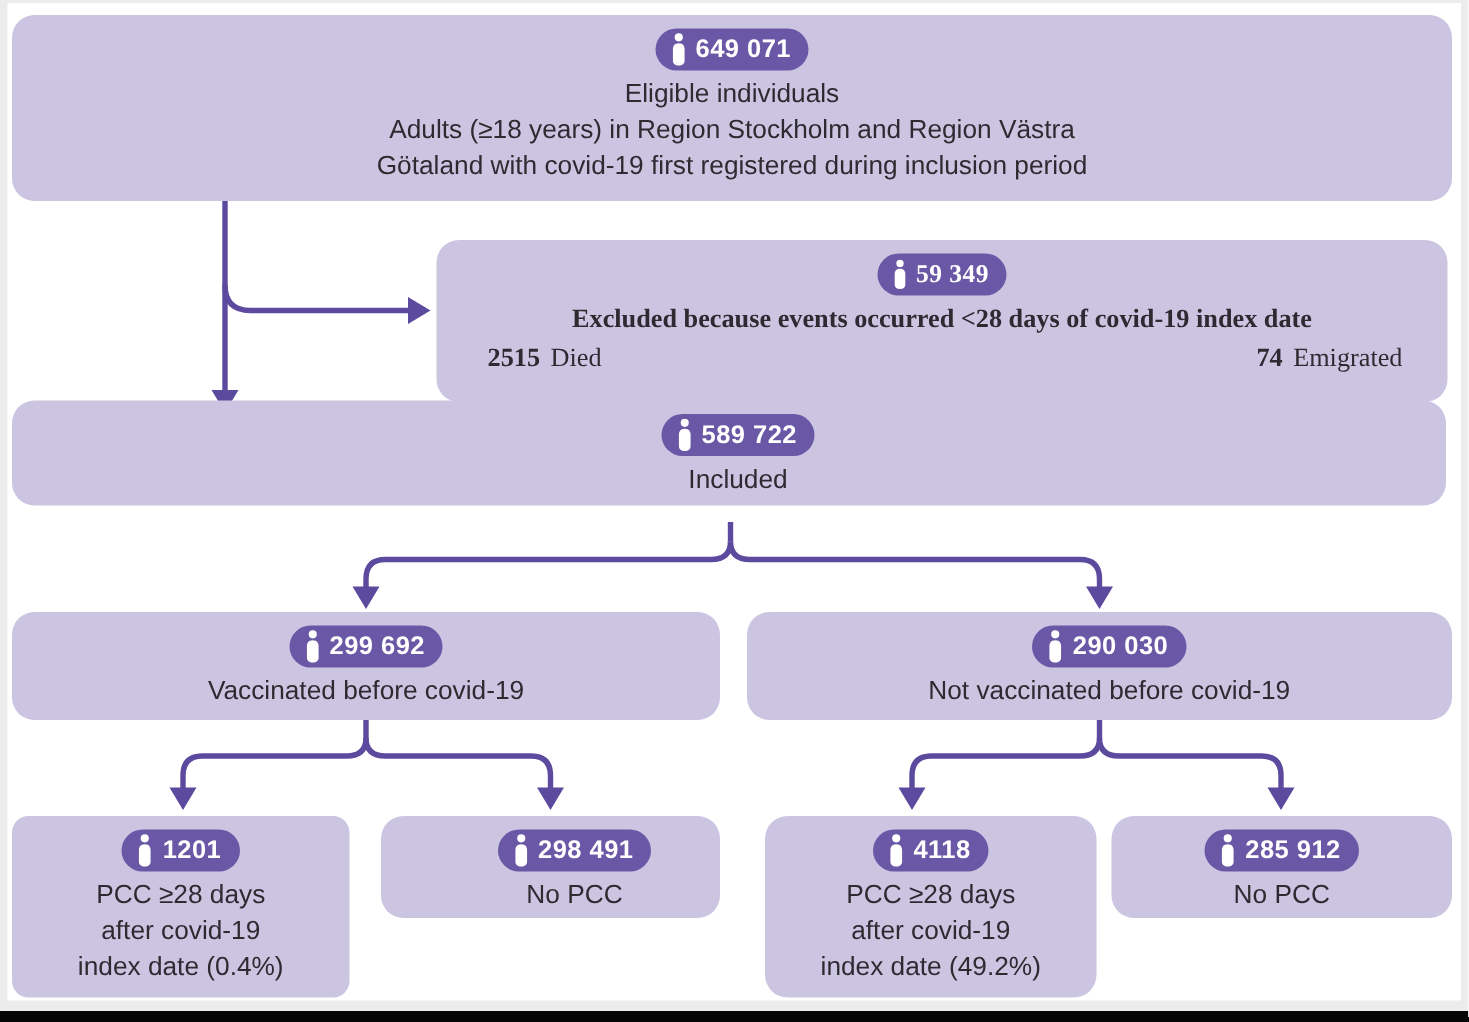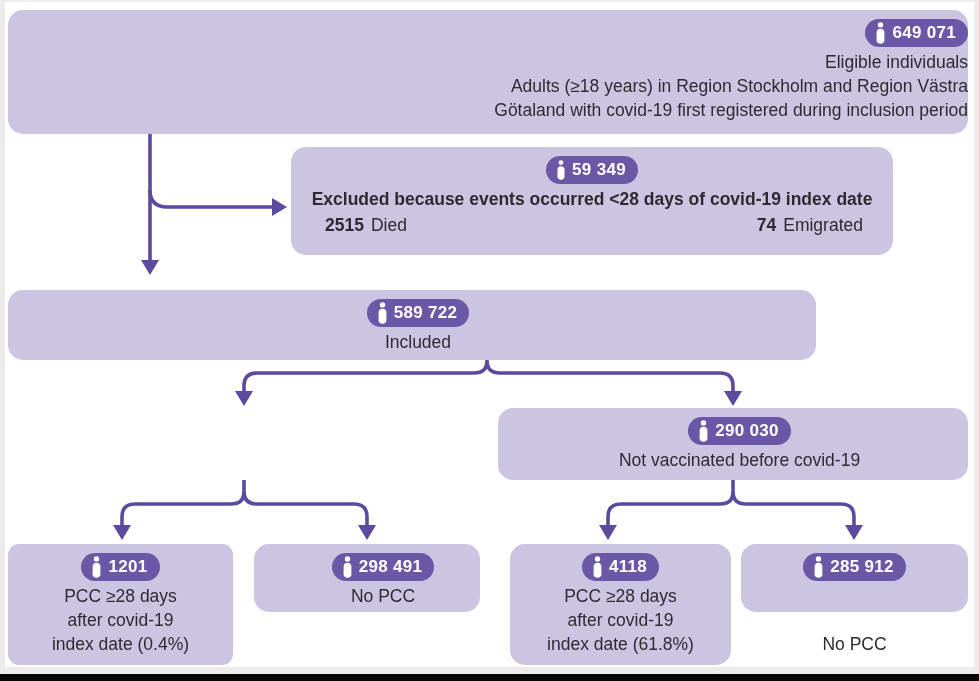--- a/index.html
+++ b/index.html
@@ -62,63 +62,73 @@
       <polygon points="272,198 272,216 287,207"></polygon>
       <polygon points="235,391 253,391 244,406"></polygon>
       <polygon points="724,391 742,391 733,406"></polygon>
       <polygon points="113,525 131,525 122,540"></polygon>
       <polygon points="358,525 376,525 367,540"></polygon>
       <polygon points="599,525 617,525 608,540"></polygon>
       <polygon points="845,525 863,525 854,540"></polygon>
     </g>
   </svg>
 
-  <div class="node" style="left:8px;top:10px;width:960px;height:124px;align-items:flex-end;">
+  <div class="node" style="left:8px;top:10px;width:960px;height:124px;">
     <span class="badge">
       <svg width="11" height="22" viewBox="0 0 12 26" fill="#ffffff">
         <circle cx="6" cy="3.4" r="3.2"></circle>
         <path d="M6 8 C2.6 8 1.4 10.2 1.4 12.6 L1.4 21.6 C1.4 24.2 3.2 25.6 6 25.6 C8.8 25.6 10.6 24.2 10.6 21.6 L10.6 12.6 C10.6 10.2 9.4 8 6 8 Z"></path>
       </svg>
       <span>649 071</span>
     </span>
     <div>Eligible individuals</div>
     <div>Adults (≥18 years) in Region Stockholm and Region Västra</div>
     <div>Götaland with covid-19 first registered during inclusion period</div>
   </div>
 
-  <div class="node" style="left:291px;top:147px;width:602px;height:108px;">
+  <div class="node" style="left:291px;top:160px;width:674px;height:108px;font-family:Liberation Serif, serif;">
     <span class="badge">
       <svg width="10" height="20" viewBox="0 0 12 26" fill="#ffffff">
         <circle cx="6" cy="3.4" r="3.2"></circle>
         <path d="M6 8 C2.6 8 1.4 10.2 1.4 12.6 L1.4 21.6 C1.4 24.2 3.2 25.6 6 25.6 C8.8 25.6 10.6 24.2 10.6 21.6 L10.6 12.6 C10.6 10.2 9.4 8 6 8 Z"></path>
       </svg>
       <span>59 349</span>
     </span>
     <div class="bold">Excluded because events occurred &lt;28 days of covid-19 index date</div>
     <div class="excl-items">
       <span class="excl-item">
         <span class="num">2515</span><span>Died</span>
       </span>
       <span class="excl-item">
         <span class="num">74</span><span>Emigrated</span>
       </span>
     </div>
   </div>
 
-  <div class="node" style="left:8px;top:290px;width:808px;height:70px;padding-left:12px;">
+  <div class="node" style="left:8px;top:267px;width:956px;height:70px;padding-left:12px;">
     <span class="badge">
       <svg width="11" height="22" viewBox="0 0 12 26" fill="#ffffff">
         <circle cx="6" cy="3.4" r="3.2"></circle>
         <path d="M6 8 C2.6 8 1.4 10.2 1.4 12.6 L1.4 21.6 C1.4 24.2 3.2 25.6 6 25.6 C8.8 25.6 10.6 24.2 10.6 21.6 L10.6 12.6 C10.6 10.2 9.4 8 6 8 Z"></path>
       </svg>
       <span>589 722</span>
     </span>
     <div>Included</div>
   </div>
 
+  <div class="node" style="left:8px;top:408px;width:472px;height:72px;">
+    <span class="badge">
+      <svg width="11" height="22" viewBox="0 0 12 26" fill="#ffffff">
+        <circle cx="6" cy="3.4" r="3.2"></circle>
+        <path d="M6 8 C2.6 8 1.4 10.2 1.4 12.6 L1.4 21.6 C1.4 24.2 3.2 25.6 6 25.6 C8.8 25.6 10.6 24.2 10.6 21.6 L10.6 12.6 C10.6 10.2 9.4 8 6 8 Z"></path>
+      </svg>
+      <span>299 692</span>
+    </span>
+    <div>Vaccinated before covid-19</div>
+  </div>
 
   <div class="node" style="left:498px;top:408px;width:470px;height:72px;padding-left:13px;">
     <span class="badge">
       <svg width="11" height="22" viewBox="0 0 12 26" fill="#ffffff">
         <circle cx="6" cy="3.4" r="3.2"></circle>
         <path d="M6 8 C2.6 8 1.4 10.2 1.4 12.6 L1.4 21.6 C1.4 24.2 3.2 25.6 6 25.6 C8.8 25.6 10.6 24.2 10.6 21.6 L10.6 12.6 C10.6 10.2 9.4 8 6 8 Z"></path>
       </svg>
       <span>290 030</span>
     </span>
     <div>Not vaccinated before covid-19</div>
@@ -151,24 +161,24 @@
   <div class="node" style="left:498px;top:544px;width:221px;height:121px;margin-left:12px;">
     <span class="badge">
       <svg width="11" height="22" viewBox="0 0 12 26" fill="#ffffff">
         <circle cx="6" cy="3.4" r="3.2"></circle>
         <path d="M6 8 C2.6 8 1.4 10.2 1.4 12.6 L1.4 21.6 C1.4 24.2 3.2 25.6 6 25.6 C8.8 25.6 10.6 24.2 10.6 21.6 L10.6 12.6 C10.6 10.2 9.4 8 6 8 Z"></path>
       </svg>
       <span>4118</span>
     </span>
     <div>PCC ≥28 days</div>
     <div>after covid-19</div>
-    <div>index date (61.8%)</div>
+    <div>index date (49.2%)</div>
   </div>
 
-  <div class="node" style="left:741px;top:544px;width:227px;height:68px;gap:48px;">
+  <div class="node" style="left:741px;top:544px;width:227px;height:68px;">
     <span class="badge">
       <svg width="11" height="22" viewBox="0 0 12 26" fill="#ffffff">
         <circle cx="6" cy="3.4" r="3.2"></circle>
         <path d="M6 8 C2.6 8 1.4 10.2 1.4 12.6 L1.4 21.6 C1.4 24.2 3.2 25.6 6 25.6 C8.8 25.6 10.6 24.2 10.6 21.6 L10.6 12.6 C10.6 10.2 9.4 8 6 8 Z"></path>
       </svg>
       <span>285 912</span>
     </span>
     <div>No PCC</div>
   </div>
 

